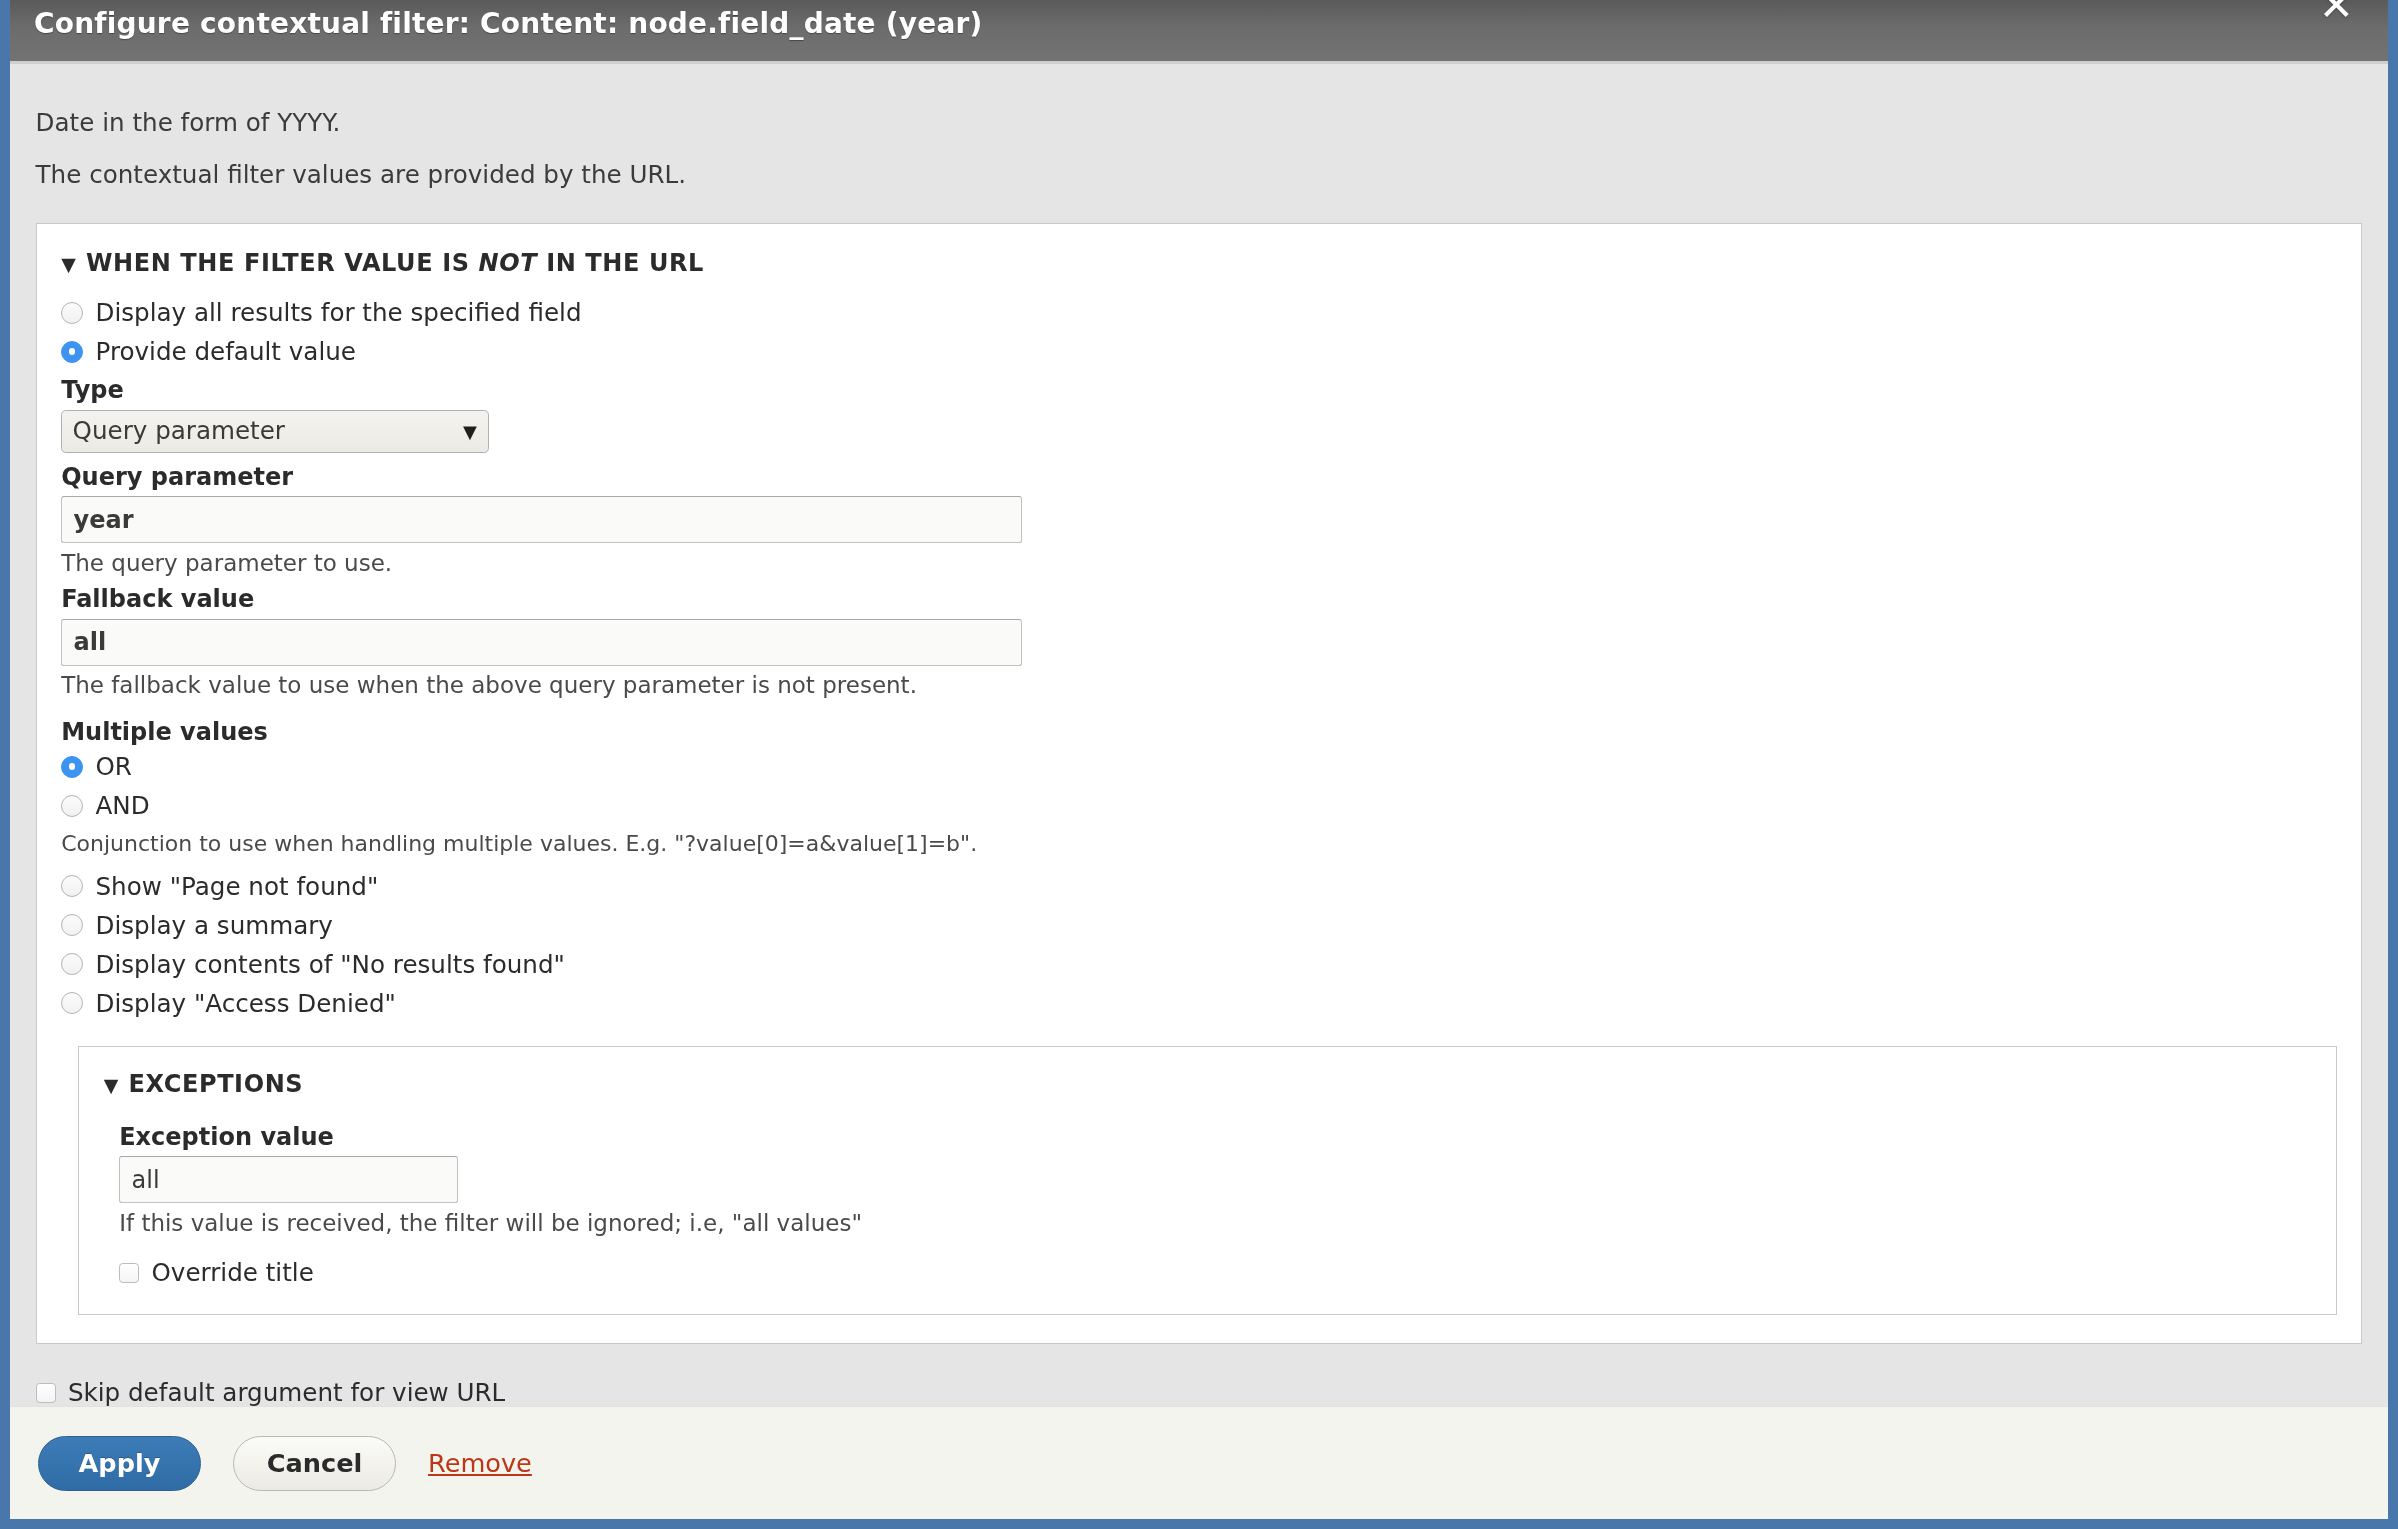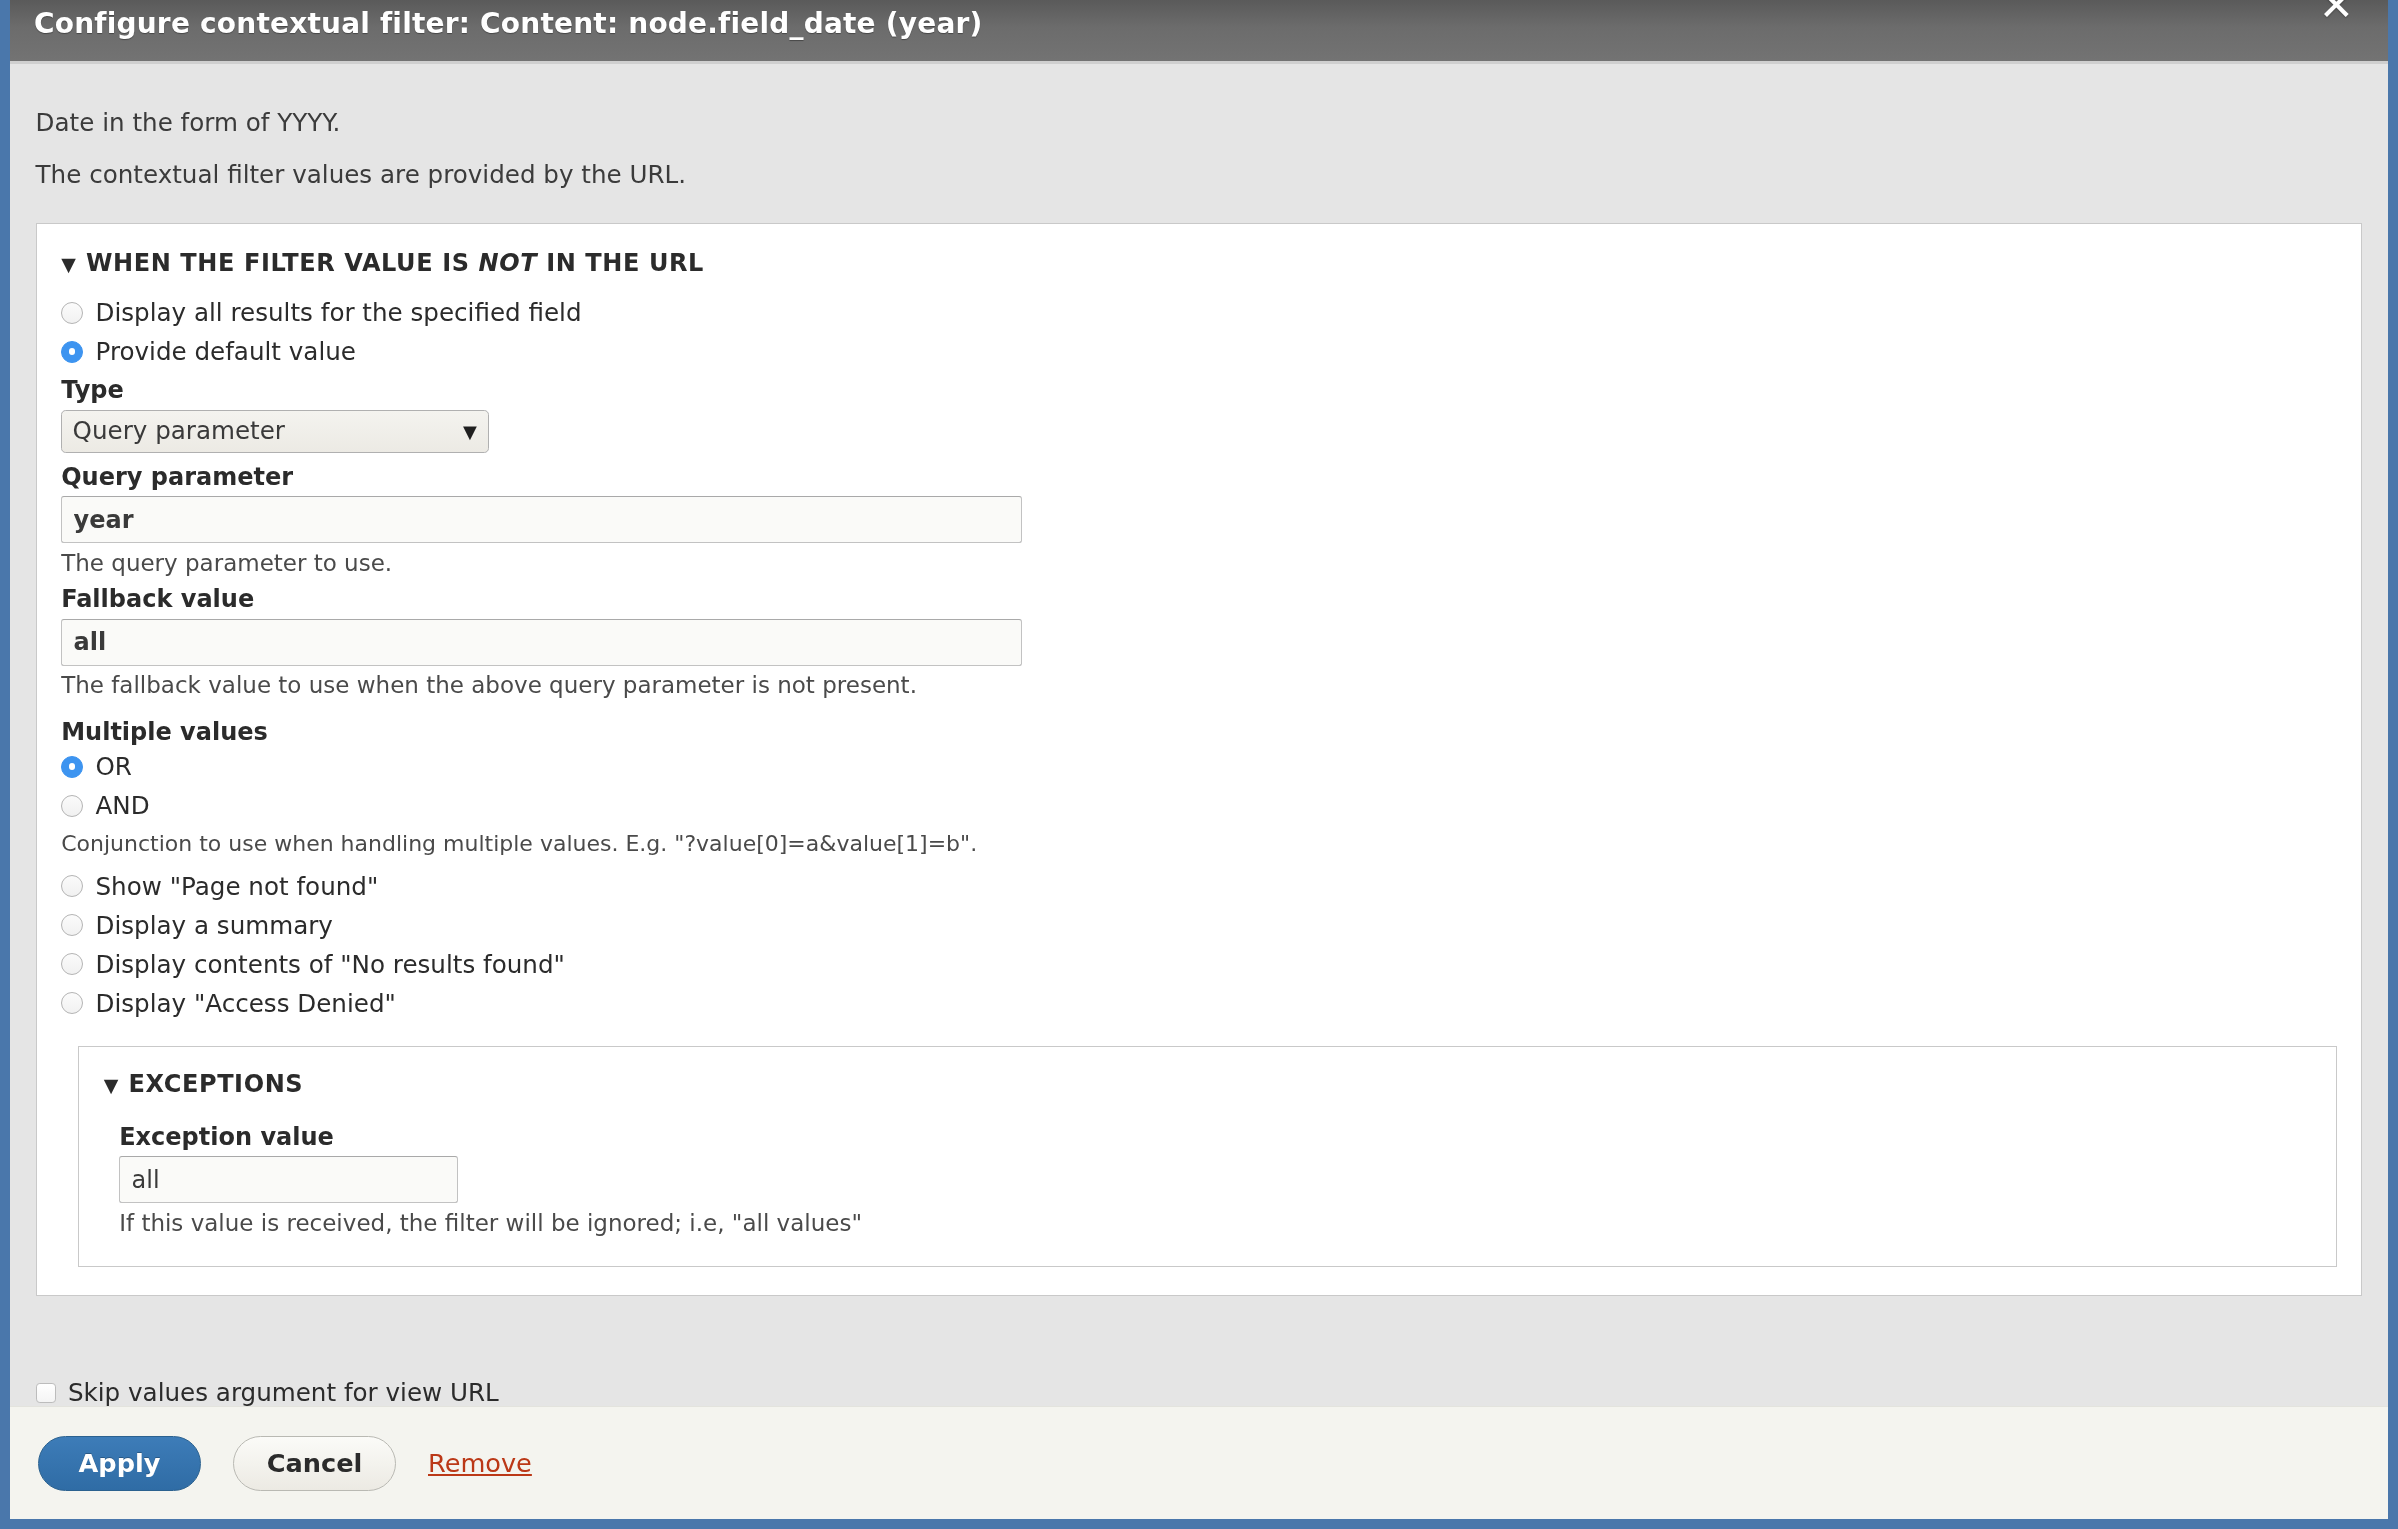--- a/index.html
+++ b/index.html
@@ -385,30 +385,34 @@
           <div class="panel-legend">
             <span class="legend-arrow">▼</span>
             <span>EXCEPTIONS</span>
           </div>
           <div class="panel-content">
             <div class="form-item" style="margin-top:0">
               <label class="field-label">Exception value</label>
               <input class="text-input input-narrow" type="text" value="all" style="">
               <div class="help-text">If this value is received, the filter will be ignored; i.e, "all values"</div>
             </div>
+            <div class="check-row" style="margin-top:19px">
+              <span class="checkbox"></span>
+              <span class="check-label">Override title</span>
+            </div>
           </div>
         </div>
 
       </div>
     </div>
 
     <div class="bottom-partial">
       <div class="check-row">
         <span class="checkbox"></span>
-        <span class="check-label">Skip values argument for view URL</span>
+        <span class="check-label">Skip default argument for view URL</span>
       </div>
     </div>
 
   </div>
 
   <div class="footer">
     <button class="btn btn-primary">Apply</button>
     <button class="btn btn-secondary">Cancel</button>
     <a class="link-remove">Remove</a>
   </div>

